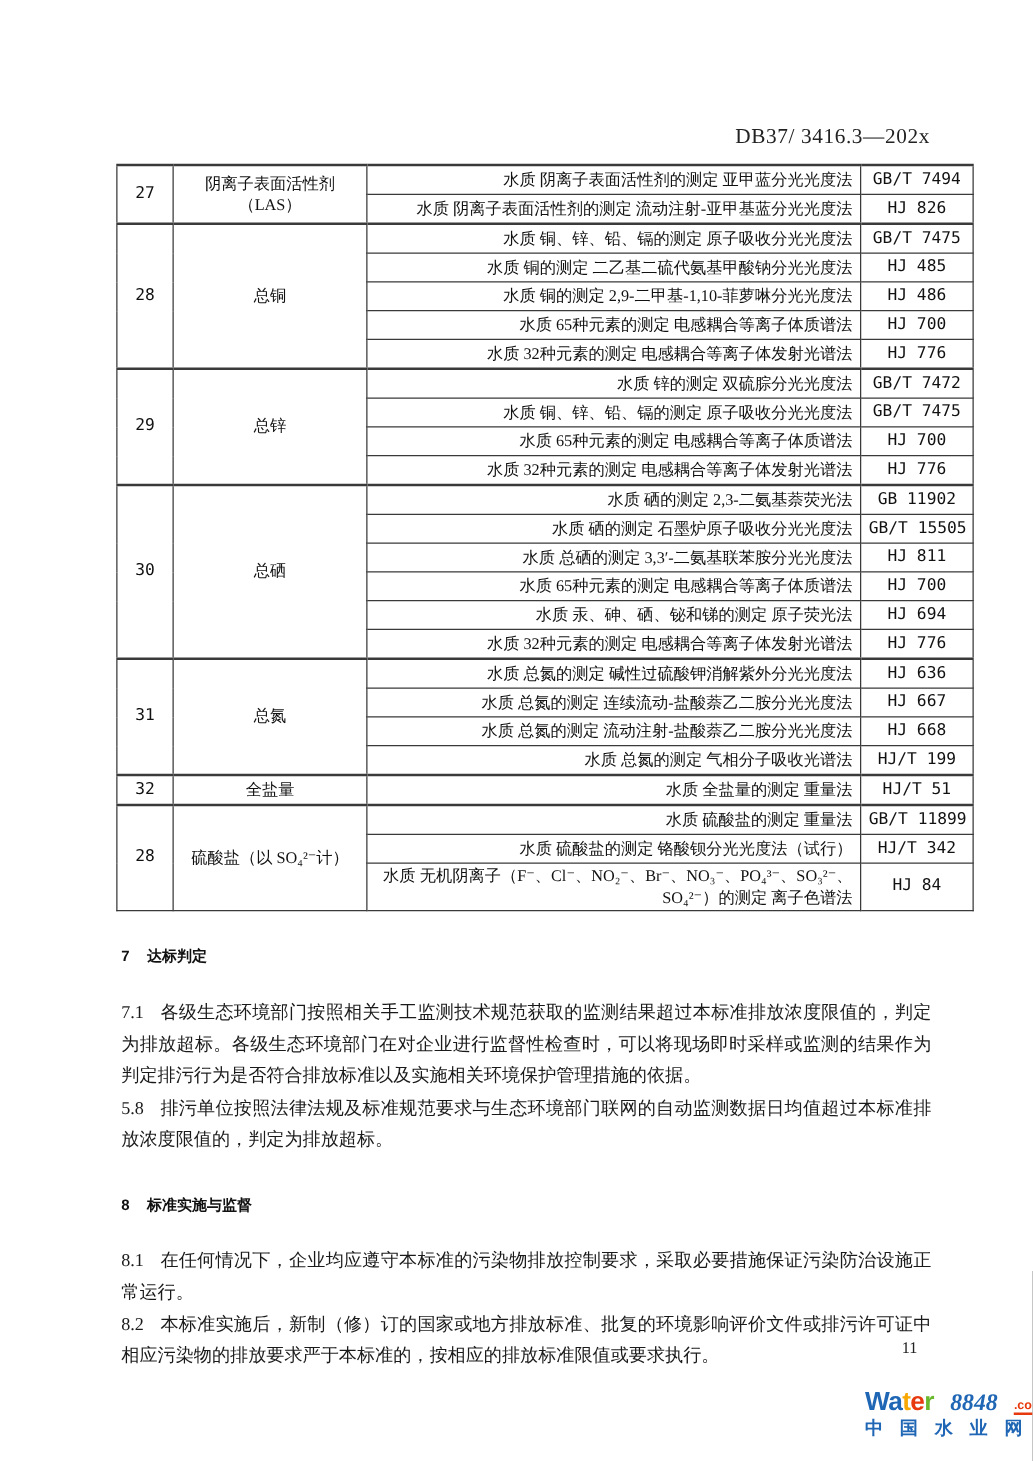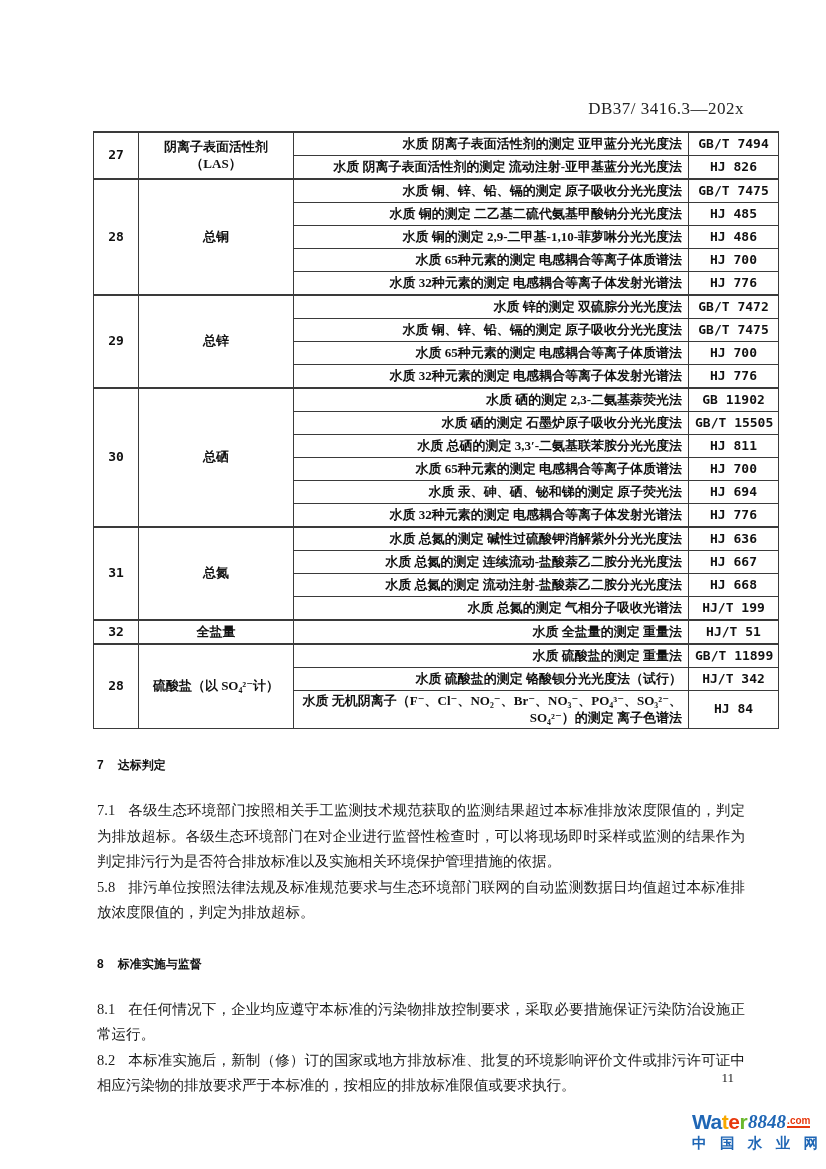--- a/index.html
+++ b/index.html
@@ -17,21 +17,20 @@
     position:absolute;top:99px;right:82px;
     font-family:Liberation Serif, serif;
     font-size:17px;letter-spacing:.5px;color:#222;
   }
   
   table.methods{
     position:absolute;top:131px;left:93px;
     width:649px;
     border-collapse:collapse;
     table-layout:fixed;
-    font-weight:bold;
   }
   table.methods td{
     border:1px solid #3a3a3a;
     font-size:13px;
     line-height:16.5px;
     padding:2px 6px;
     vertical-align:middle;
     color:#111;
   }
   tr.group-start td{border-top:2.5px solid #3a3a3a;}
@@ -59,21 +58,21 @@
   
   .page-number{
     position:absolute;top:1070px;right:92px;
     font-size:13px;font-family:"Liberation Serif",serif;color:#222;
   }
   .logo{
     position:absolute;top:1111px;right:6px;width:128px;
     font-family:"Liberation Sans","DejaVu Sans",sans-serif;
     line-height:1;
   }
-  .logo-line1{white-space:nowrap;display:flex;align-items:center;}
+  .logo-line1{white-space:nowrap;display:flex;align-items:flex-end;gap:12px;}
   .logo-word span{font-weight:bold;font-size:21px;letter-spacing:-.5px;}
   .logo-suffix{font-family:"Liberation Serif",serif;font-style:italic;font-weight:bold;font-size:19px;margin-left:1px;}
   .logo-domain{font-size:10px;font-weight:bold;margin-left:1px;border-bottom:2px solid;}
   .logo-subtitle{
     font-weight:bold;font-size:14.5px;margin-top:4px;
     display:flex;justify-content:space-between;width:126px;
   }
 </style>
 </head>
 <body>

